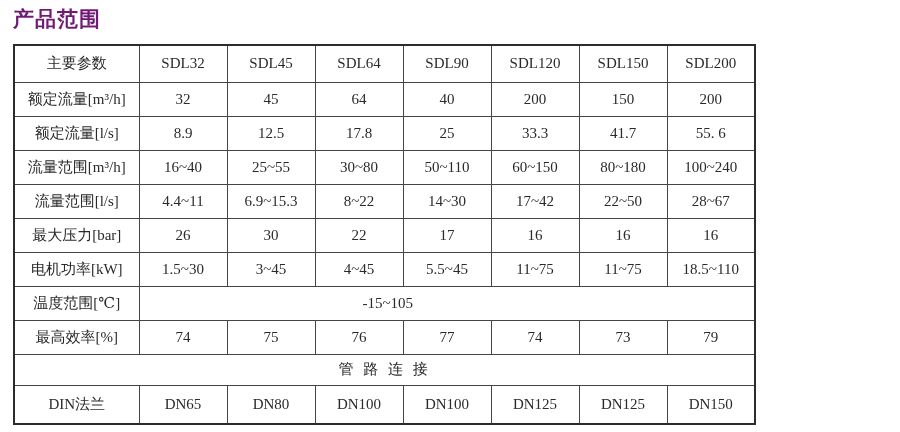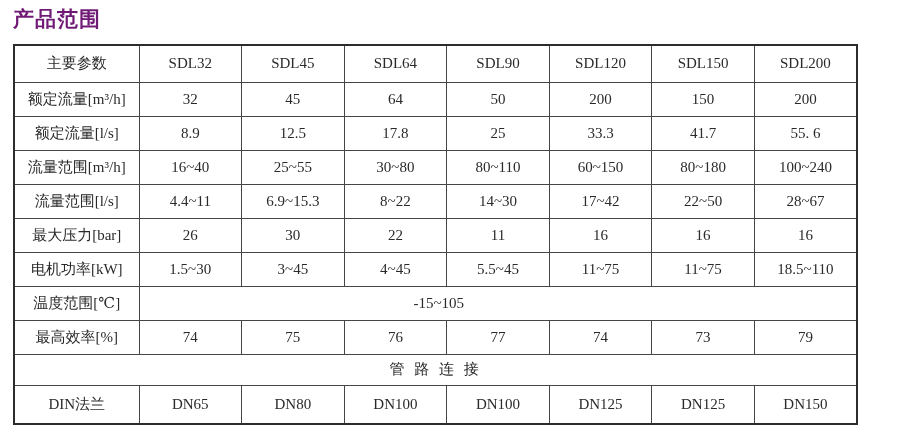--- a/index.html
+++ b/index.html
@@ -21,21 +21,21 @@
     font-family: "Liberation Sans", "DejaVu Sans", sans-serif;
     font-size: 21px;
     font-weight: 700;
     color: #701a75;
     letter-spacing: 1px;
   }
   table.spec-table {
     position: absolute;
     left: 13px;
     top: 44px;
-    width: 845px;
+    width: 743px;
     border-collapse: collapse;
     table-layout: fixed;
     border: 2px solid #2c2c2c;
   }
   .spec-table th,
   .spec-table td {
     border: 1px solid #454545;
     text-align: center;
     vertical-align: middle;
     font-weight: 400;
@@ -84,61 +84,61 @@
       <th>SDL150</th>
       <th>SDL200</th>
     </tr>
   </thead>
   <tbody>
     <tr>
       <td>额定流量[m³/h]</td>
       <td>32</td>
       <td>45</td>
       <td>64</td>
-      <td>50</td>
+      <td>40</td>
       <td>200</td>
       <td>150</td>
       <td>200</td>
     </tr>
     <tr>
       <td>额定流量[l/s]</td>
       <td>8.9</td>
       <td>12.5</td>
       <td>17.8</td>
       <td>25</td>
       <td>33.3</td>
       <td>41.7</td>
       <td>55. 6</td>
     </tr>
     <tr>
       <td>流量范围[m³/h]</td>
       <td>16~40</td>
       <td>25~55</td>
       <td>30~80</td>
-      <td>80~110</td>
+      <td>50~110</td>
       <td>60~150</td>
       <td>80~180</td>
       <td>100~240</td>
     </tr>
     <tr>
       <td>流量范围[l/s]</td>
       <td>4.4~11</td>
       <td>6.9~15.3</td>
       <td>8~22</td>
       <td>14~30</td>
       <td>17~42</td>
       <td>22~50</td>
       <td>28~67</td>
     </tr>
     <tr>
       <td>最大压力[bar]</td>
       <td>26</td>
       <td>30</td>
       <td>22</td>
-      <td>11</td>
+      <td>17</td>
       <td>16</td>
       <td>16</td>
       <td>16</td>
     </tr>
     <tr>
       <td>电机功率[kW]</td>
       <td>1.5~30</td>
       <td>3~45</td>
       <td>4~45</td>
       <td>5.5~45</td>

